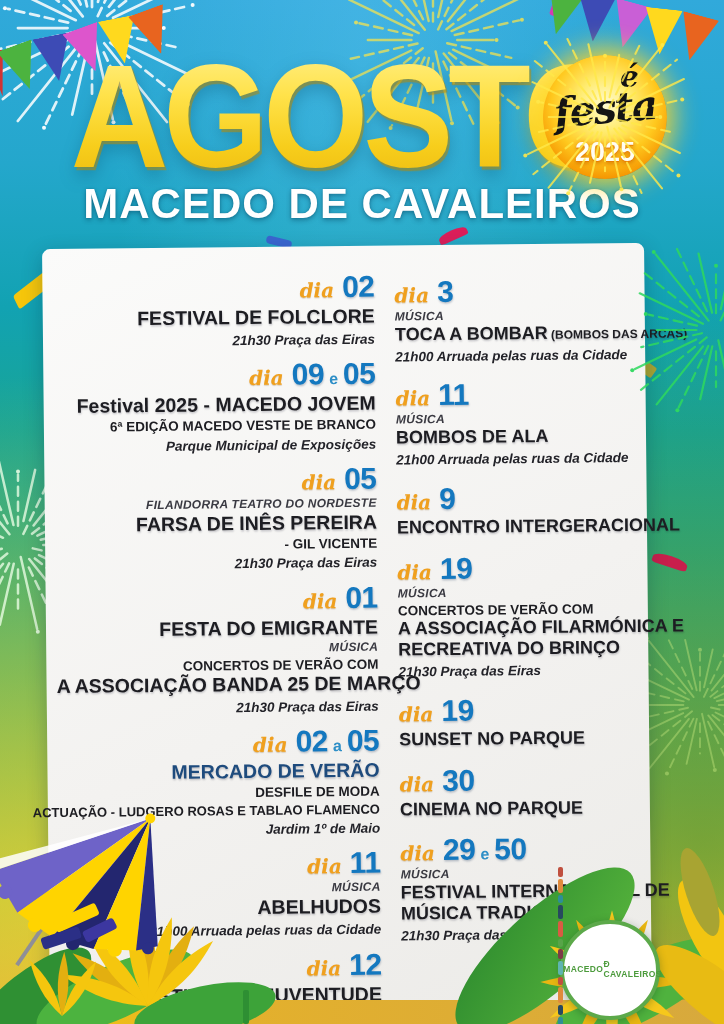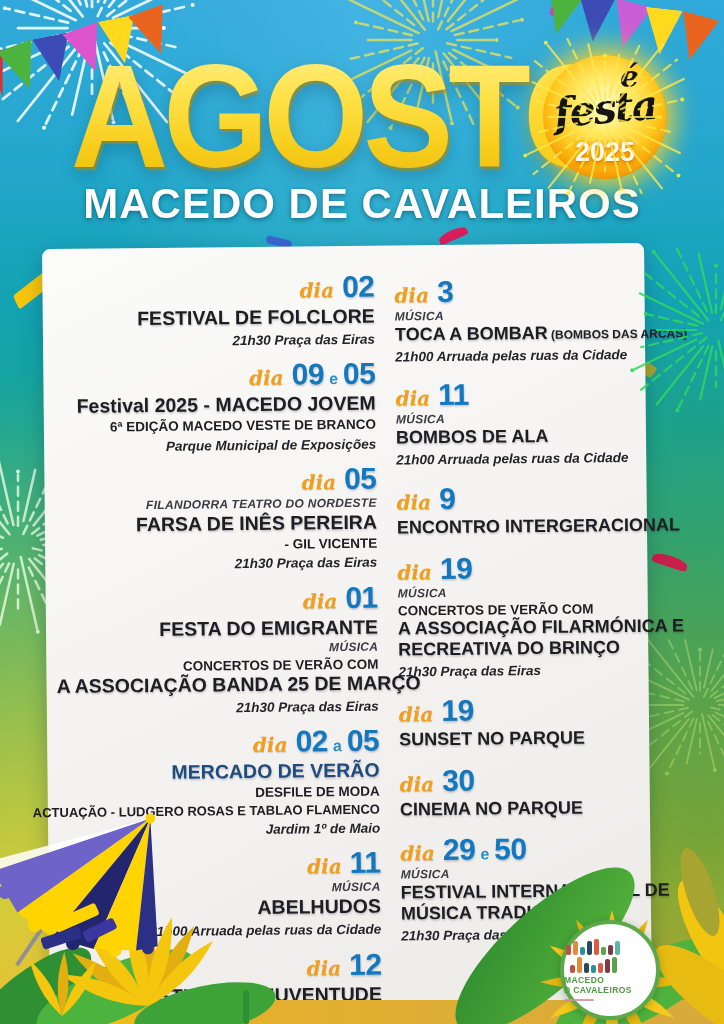--- a/index.html
+++ b/index.html
@@ -80,22 +80,22 @@
   .ln.subw{font-size:13px;font-weight:800;margin-top:2px;margin-left:-44px;white-space:nowrap;}
   .ln.pre{font-size:12px;font-style:italic;font-weight:600;color:#3A3A42;margin-top:2px;letter-spacing:.3px;}
   .ln.detail{font-size:13.5px;font-weight:700;font-style:italic;color:#232329;margin-top:4px;}
   .ln.nowrap{white-space:nowrap;}
   .note{font-size:12px;font-weight:800;}
 
   
   .flora{position:absolute;left:0;bottom:0;width:724px;height:184px;z-index:4;pointer-events:none;}
   .umb{position:absolute;left:-14px;top:806px;width:190px;height:160px;z-index:4;transform:rotate(-6deg);pointer-events:none;}
   .logo{position:absolute;left:560px;top:920px;width:100px;height:100px;z-index:6;border-radius:50%;
-    background:#fff;border:4px solid #5CA94A;box-sizing:border-box;display:flex;flex-direction:column;
-    justify-content:center;box-shadow:0 2px 8px rgba(0,50,20,.3);}
+    background:#fff;border:4px solid #5CA94A;box-sizing:border-box;display:flex;flex-direction:row;
+    align-items:center;justify-content:center;box-shadow:0 2px 8px rgba(0,50,20,.3);}
   .mosaic{width:58px;display:flex;flex-wrap:wrap;gap:2px;justify-content:center;align-items:flex-end;margin-bottom:3px;}
   .mbar{display:block;width:5px;height:10px;border-radius:2px;}
   .mbar:nth-child(2n){height:14px;}
   .mbar:nth-child(3n){height:8px;}
   .mbar:nth-child(5n){height:16px;}
   .l1,.l2{font-size:8.5px;font-weight:700;color:#4C9B3C;letter-spacing:.4px;line-height:1.15;}
   .l3{width:30px;height:2px;background:#CF8F9B;opacity:.85;margin-top:3px;border-radius:1px;}
 </style>
 </head>
 <body>

